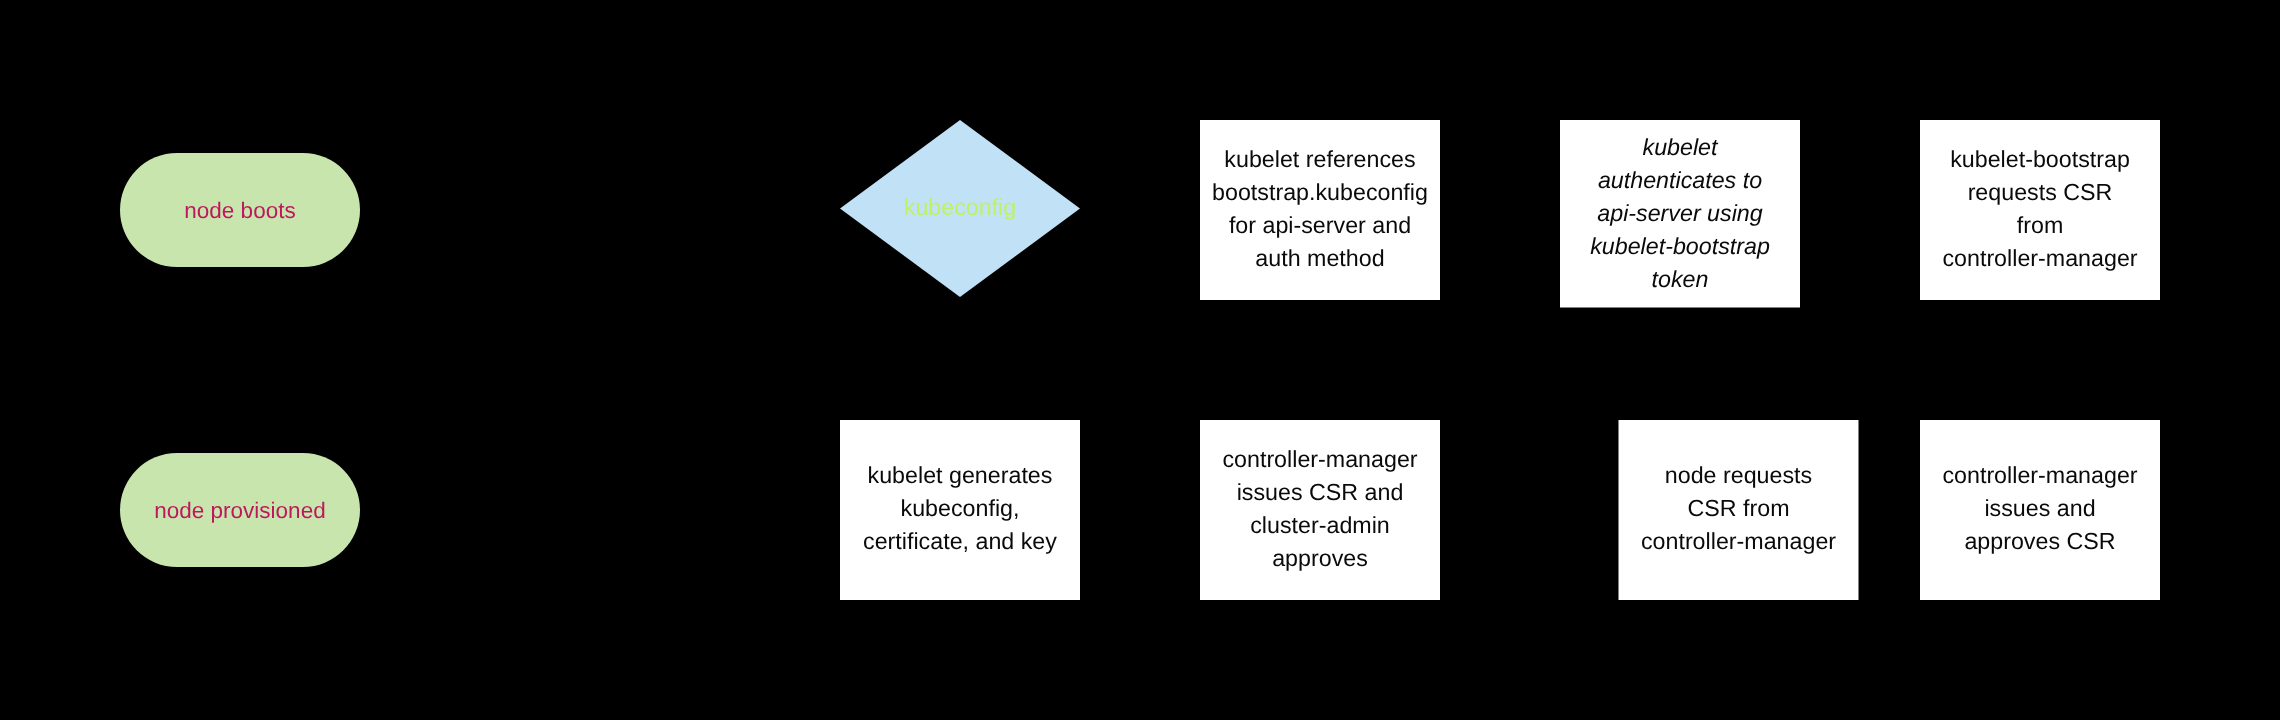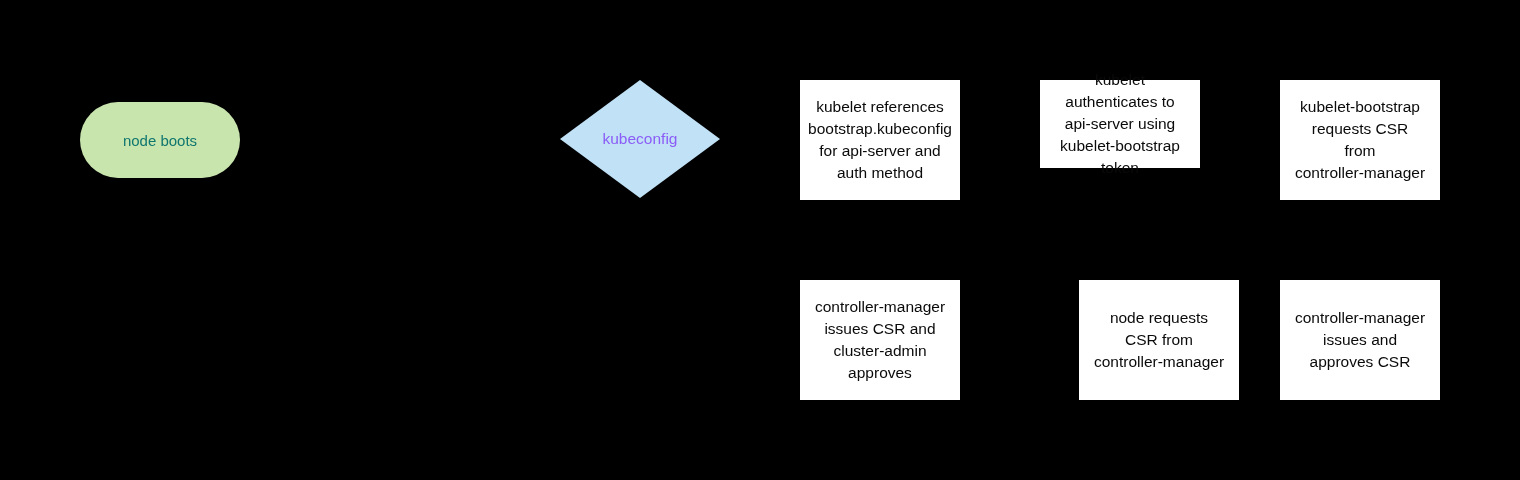--- a/index.html
+++ b/index.html
@@ -24,21 +24,21 @@
     align-items: center;
     justify-content: center;
   }
 
   
   .node.pill {
     background: #C9E5AE;
     border-radius: 38px;
   }
   .node.pill .label {
-    color: #0f766e;
+    color: #be185d;
     font-size: 15px;
     line-height: 19px;
     text-align: center;
     white-space: nowrap;
   }
 
   
   .node.box {
     background: #FFFFFF;
   }
@@ -60,21 +60,21 @@
     background: transparent;
   }
   .node.diamond .shape {
     position: absolute;
     inset: 0;
     background: #C1E2F6;
     clip-path: polygon(50% 0%, 100% 50%, 50% 100%, 0% 50%);
   }
   .node.diamond .label {
     position: relative;
-    color: #8b5cf6;
+    color: #bef264;
     font-size: 15.5px;
     line-height: 22px;
     text-align: right;
     white-space: nowrap;
   }
 </style>
 </head>
 <body>
 
 <div id="canvas" style="background: rgb(0, 0, 0);">
@@ -84,32 +84,40 @@
     <div class="node diamond" style="left: 560px; top: 80px; width: 160px; height: 118px;">
       <div class="shape"></div>
       <div class="label">kubeconfig</div>
     </div>
     <div class="node box overflow" style="left: 800px; top: 80px; width: 160px; height: 120px;">
       <div class="label">kubelet references
 bootstrap.kubeconfig
 for api-server and
 auth method</div>
     </div>
-    <div class="node box" style="left: 1040px; top: 80px; width: 160px; height: 88px;">
+    <div class="node box" style="left: 1040px; top: 80px; width: 160px; height: 125px; font-style: italic;">
       <div class="label">kubelet
 authenticates to
 api-server using
 kubelet-bootstrap
 token</div>
     </div>
     <div class="node box" style="left: 1280px; top: 80px; width: 160px; height: 120px;">
       <div class="label">kubelet-bootstrap
 requests CSR
 from
 controller-manager</div>
+    </div>
+    <div class="node pill" style="left: 80px; top: 302px; width: 160px; height: 76px;">
+      <div class="label">node provisioned</div>
+    </div>
+    <div class="node box" style="left: 560px; top: 280px; width: 160px; height: 120px;">
+      <div class="label">kubelet generates
+kubeconfig,
+certificate, and key</div>
     </div>
     <div class="node box" style="left: 800px; top: 280px; width: 160px; height: 120px;">
       <div class="label">controller-manager
 issues CSR and
 cluster-admin
 approves</div>
     </div>
     <div class="node box" style="left: 1040px; top: 280px; width: 160px; height: 120px; margin-left: 39px;">
       <div class="label">node requests
 CSR from

